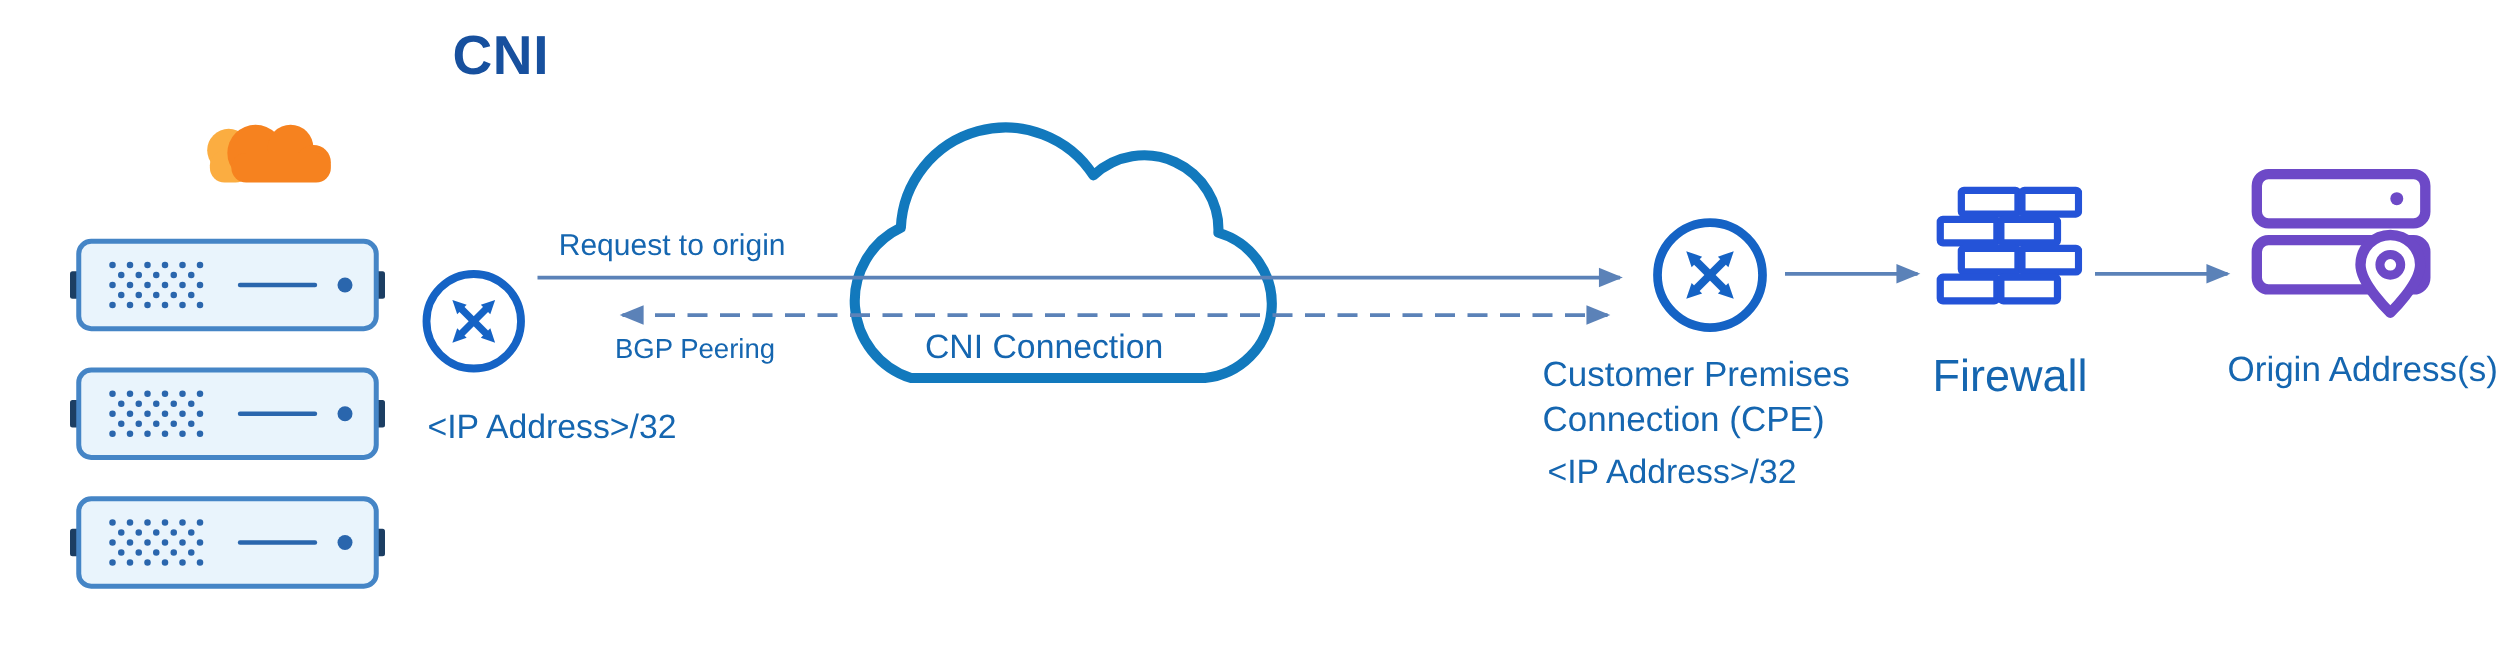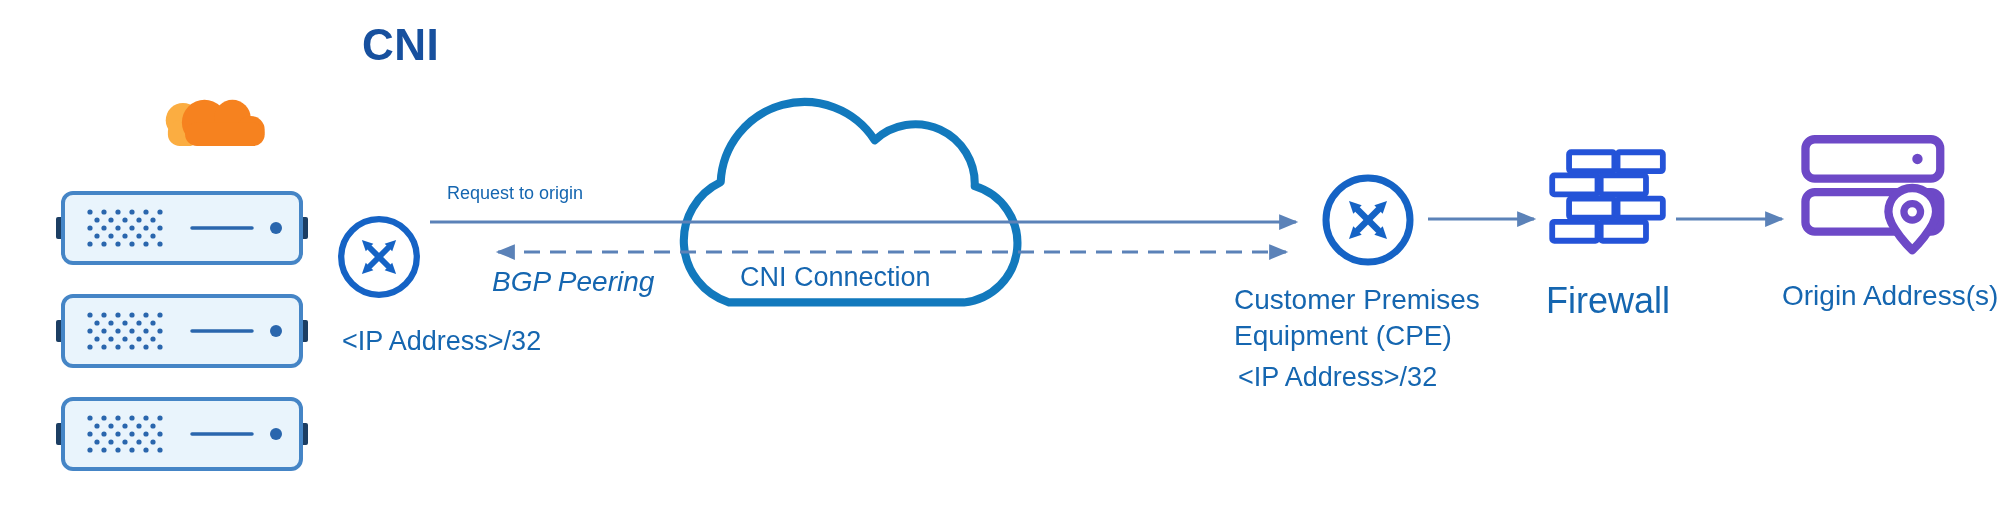--- a/index.html
+++ b/index.html
@@ -60,22 +60,22 @@
   .pin-hole { fill:none; stroke:var(--origin-purple,#6d49c7); stroke-width:7; }
 
   
   .connectors { position:absolute; left:0; top:0; }
   .conn { stroke:var(--line-blue,#5b82b8); stroke-width:3; fill:none; }
   .conn.dashed { stroke-dasharray:16 10; }
   .arrow-head { fill:var(--line-blue,#5b82b8); }
 
   
   .lbl { position:absolute; color:var(--label-blue,#1566b0); font-weight:500; white-space:nowrap; }
-  .lbl-req    { left:447px;  top:183px; font-size:18px; }
-  .lbl-bgp    { left:492px;  top:266px; font-size:28px;font-style:italic; }
+  .lbl-req    { left:447px;  top:183px; font-size:24px; }
+  .lbl-bgp    { left:492px;  top:266px; font-size:22px; }
   .lbl-ip1    { left:342px;  top:326px; font-size:27px; }
   .lbl-cloud  { left:740px;  top:262px; width:220px; text-align:left; font-size:27px; }
   .lbl-cpe    { left:1234px; top:282px; font-size:28px; line-height:36px; }
   .lbl-cpeip  { left:1238px; top:362px; font-size:27px; }
   .lbl-fw     { left:1543px; top:280px; width:130px; text-align:center; font-size:36px; }
   .lbl-origin { left:1782px; top:280px; width:196px; text-align:center; font-size:28px; }
 </style>
 </head>
 <body>
 
@@ -210,19 +210,19 @@
   <svg class="origin-svg" viewBox="0 0 152 136">
       <use href="#sym-origin"></use>
     </svg>
 
   <div class="lbl lbl-req">Request to origin</div>
   <div class="lbl lbl-bgp">BGP Peering</div>
   <div class="lbl lbl-ip1">&lt;IP Address&gt;/32</div>
   <div class="lbl lbl-cloud">CNI Connection</div>
   <div class="lbl lbl-cpe">
     <div>Customer Premises</div>
-    <div>Equipment (CPE)</div>
+    <div>Connection (CPE)</div>
   </div>
   <div class="lbl lbl-cpeip">&lt;IP Address&gt;/32</div>
   <div class="lbl lbl-fw">Firewall</div>
   <div class="lbl lbl-origin">Origin Address(s)</div>
 
 </div>
 
 </body></html>

